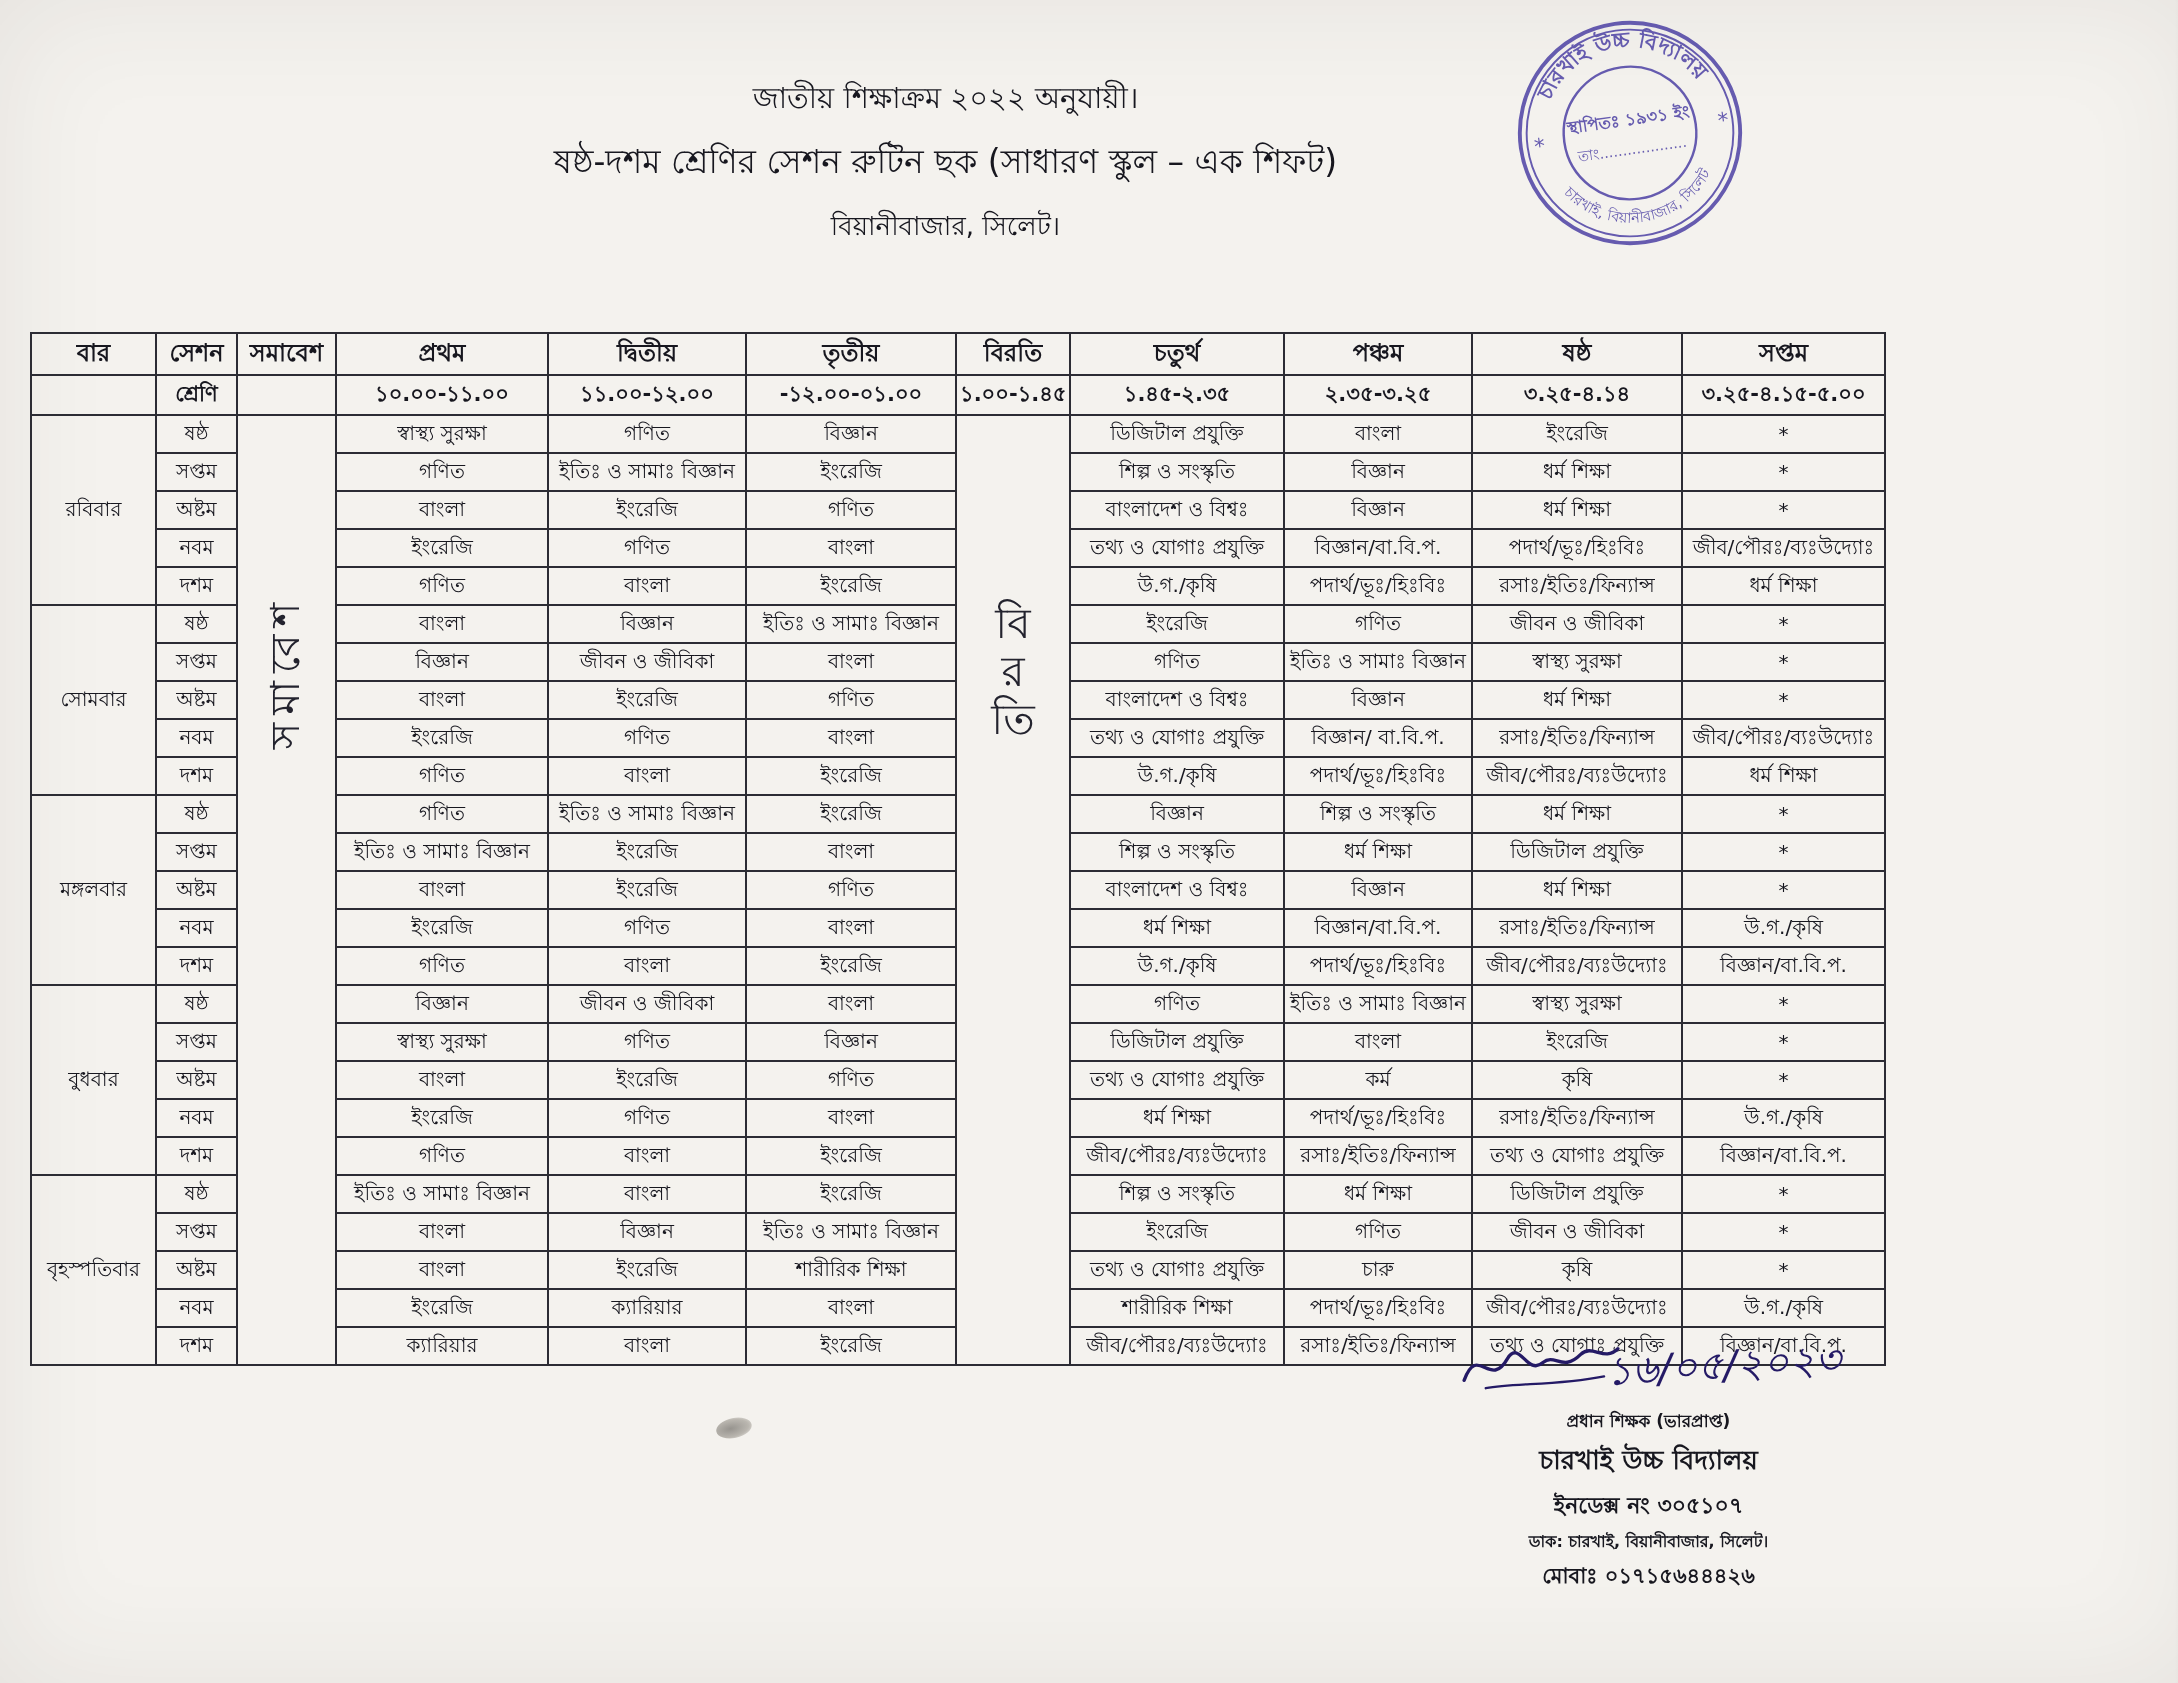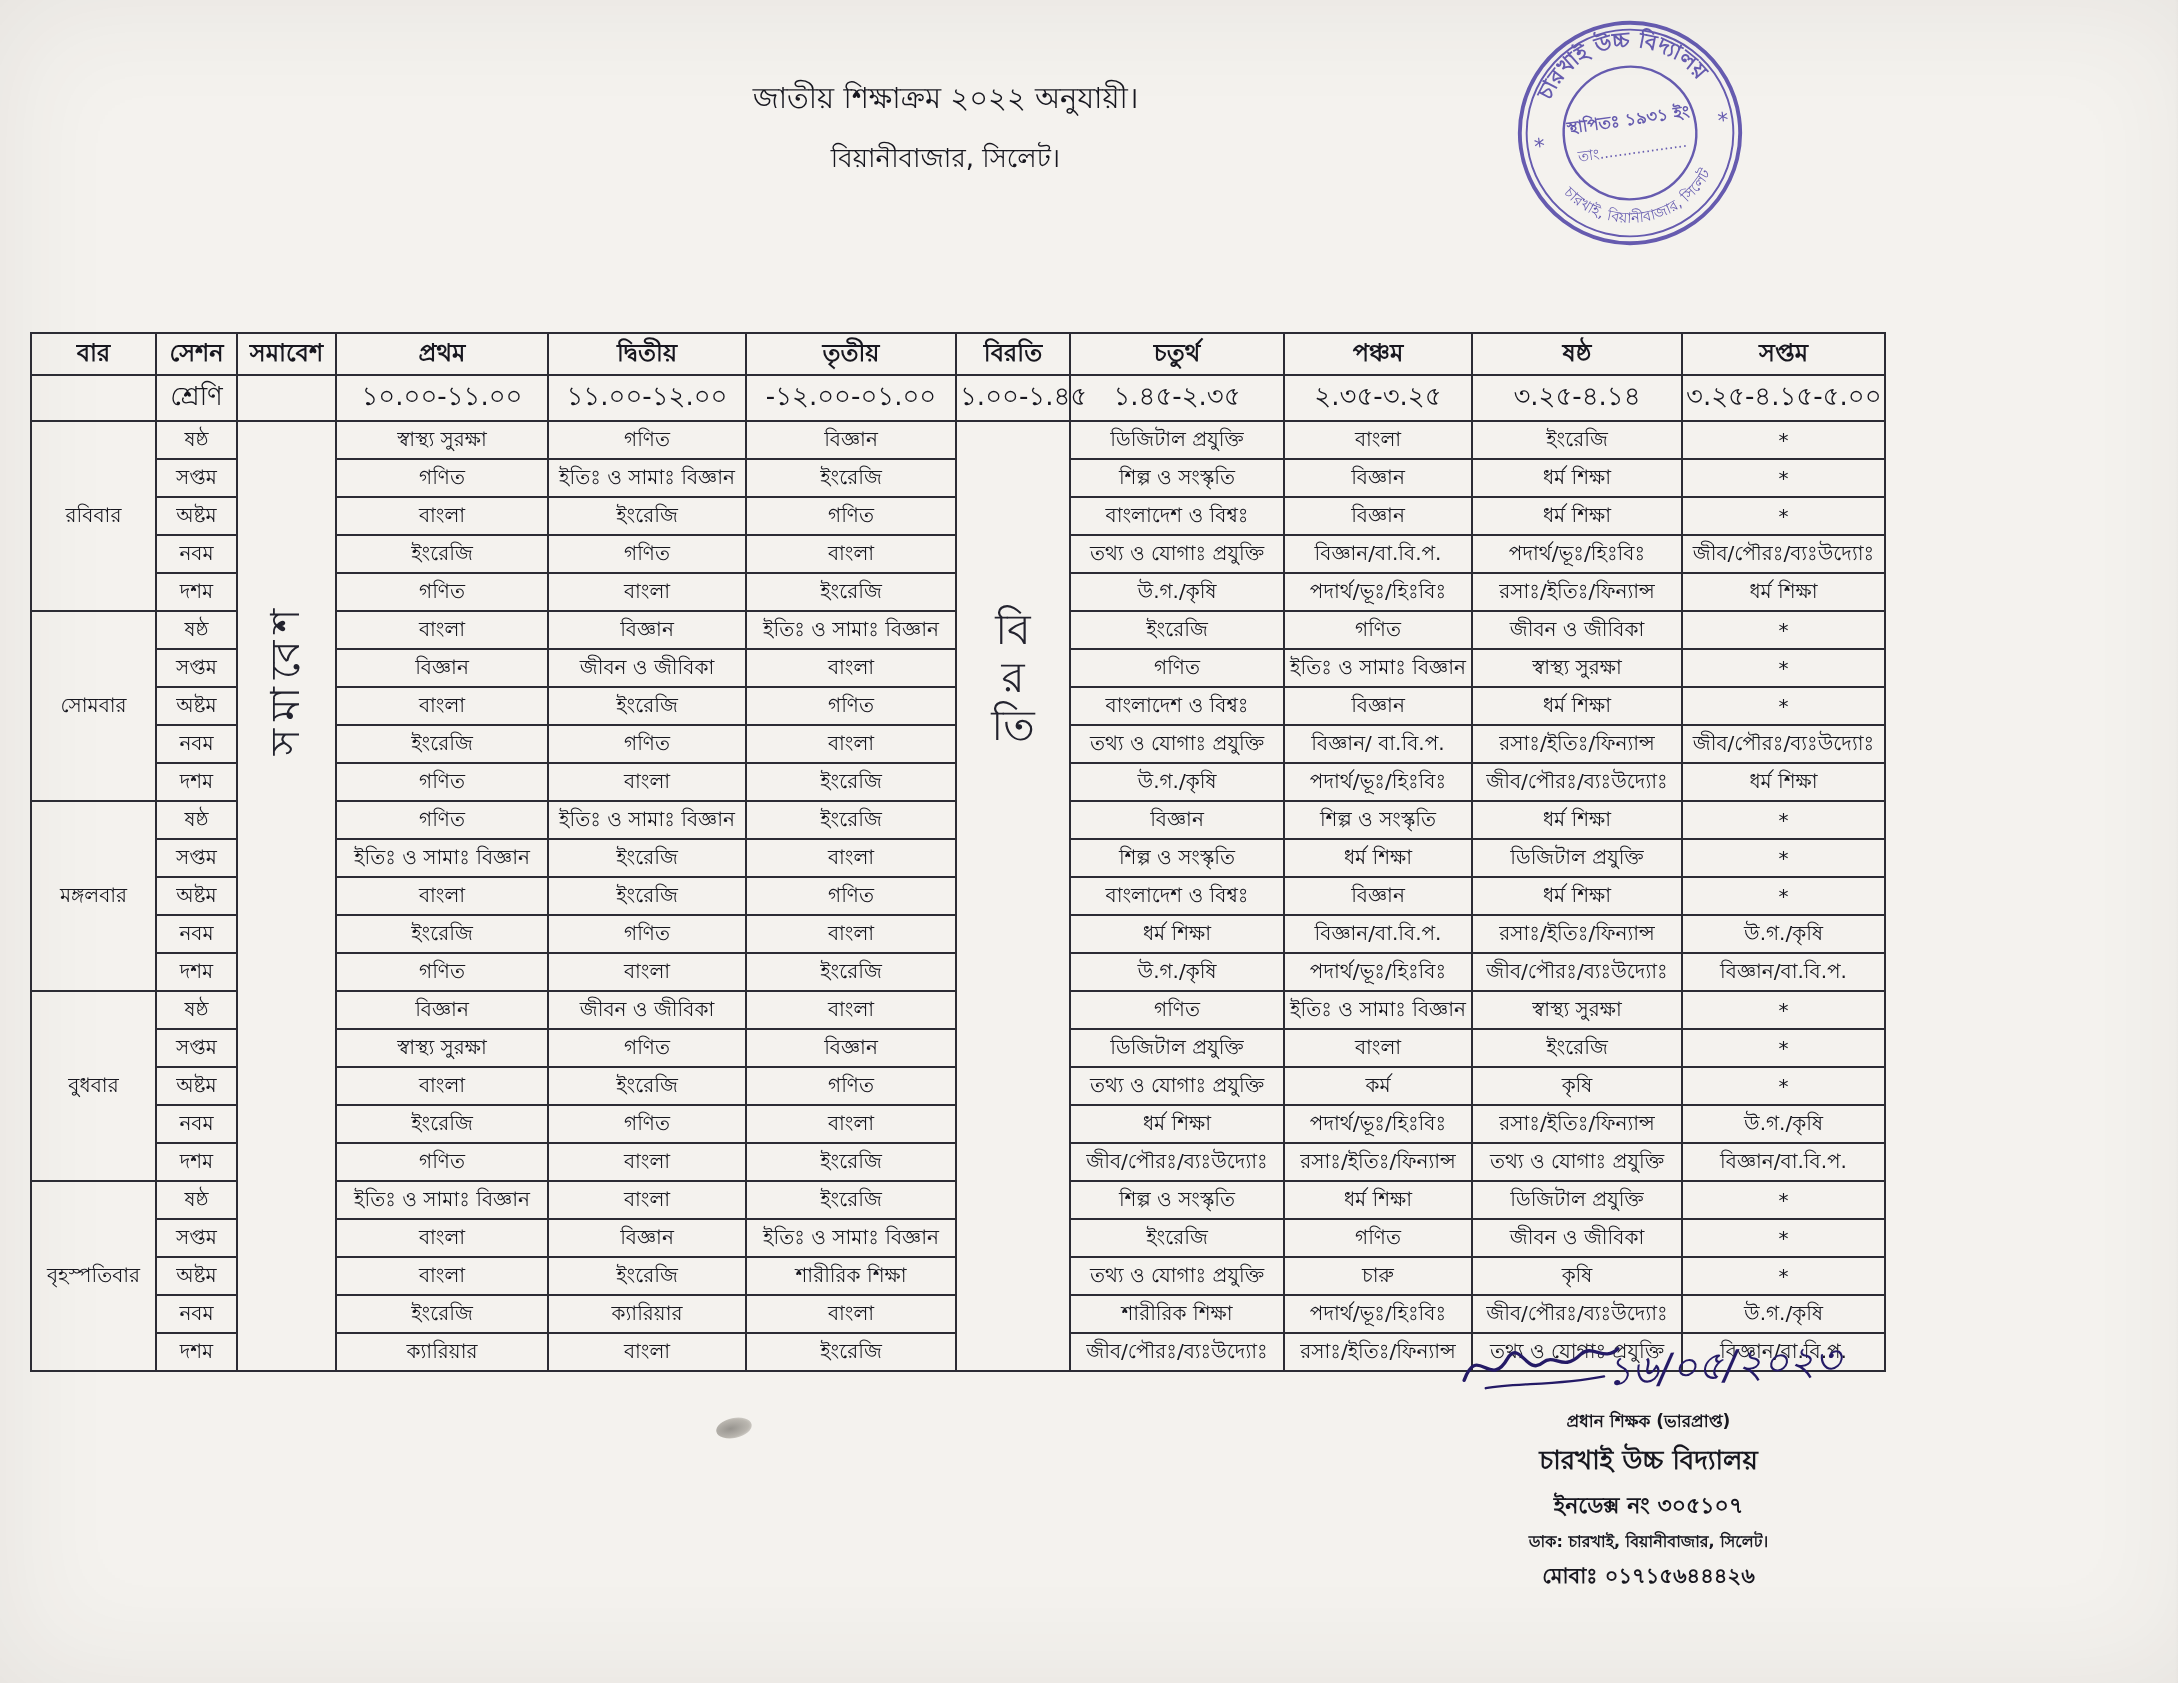--- a/index.html
+++ b/index.html
@@ -19,21 +19,21 @@
   .h-line2{font-size:33px;margin-top:12px;}
   .h-line3{font-size:44px;font-weight:bold;margin-top:12px;letter-spacing:1px;}
   .h-line4{font-size:26px;margin-top:14px;}
   
   .stamp{position:absolute;left:1513px;top:16px;width:234px;height:234px;transform:rotate(-8deg);opacity:.82;}
   .stamp text{fill:#473ba2;font-family:"DejaVu Sans","Liberation Sans",sans-serif;}
   
   #routine-table{position:absolute;left:30px;top:332px;border-collapse:collapse;table-layout:fixed;width:1853px;}
   #routine-table th,#routine-table td{border:2px solid #2c2c34;padding:0 3px;text-align:center;vertical-align:middle;white-space:nowrap;}
   #routine-table thead tr:first-child th{font-size:24px;font-weight:bold;height:40px;}
-  #routine-table thead tr:last-child th{font-size:26px;font-weight:normal;height:38px;}
+  #routine-table thead tr:last-child th{font-size:21px;font-weight:bold;height:38px;}
   #routine-table td{font-size:20px;height:36px;}
   td.day{font-size:22px;overflow:hidden;}
   td.sec{font-size:20px;overflow:hidden;}
   td.subj{font-size:20px;overflow:hidden;}
   td.assembly,td.breakcol{position:relative;overflow:visible;}
   td.assembly .vtext{
     position:absolute;left:50%;top:27%;
     transform:translate(-50%,-50%) rotate(-90deg);
     font-size:40px;letter-spacing:8px;white-space:nowrap;color:#23232e;
   }
@@ -56,20 +56,21 @@
     background:radial-gradient(ellipse at 40% 50%, #4a4640 0%, #8a857c 60%, rgba(140,135,125,0) 100%);
     opacity:.55;transform:rotate(-12deg);}
 </style>
 </head>
 <body>
 
 <div class="page">
 
   <div class="header">
     <div class="h-line1">জাতীয় শিক্ষাক্রম ২০২২ অনুযায়ী।</div>
+    <div class="h-line2">ষষ্ঠ-দশম শ্রেণির সেশন রুটিন ছক (সাধারণ স্কুল – এক শিফট)</div>
     <div class="h-line4">বিয়ানীবাজার, সিলেট।</div>
   </div>
 
   <svg class="stamp" viewBox="0 0 240 240">
     <circle cx="120" cy="120" r="113" fill="none" stroke="#473ba2" stroke-width="4"></circle>
     <circle cx="120" cy="120" r="106" fill="none" stroke="#473ba2" stroke-width="2"></circle>
     <circle cx="120" cy="120" r="68" fill="none" stroke="#473ba2" stroke-width="2.5"></circle>
     <defs>
       <path id="arc-top" d="M 32,120 A 88,88 0 0 1 208,120" fill="none"></path>
       <path id="arc-bottom" d="M 28,120 A 92,92 0 0 0 212,120" fill="none"></path>

